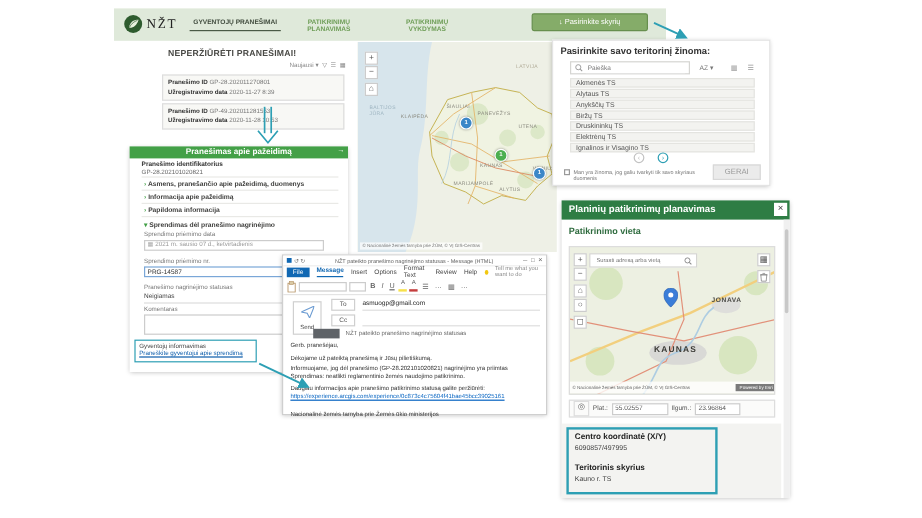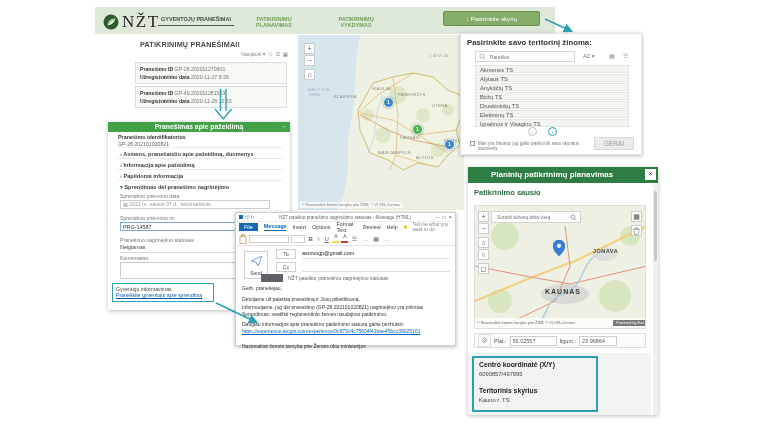--- a/index.html
+++ b/index.html
@@ -28,39 +28,39 @@
 
 <div class="page">
 
   <div class="abs" style="left:95px;top:7px;width:460px;height:27px;background:#dfe9da;">
     <div class="abs" style="left:8px;top:5px;display:flex;align-items:center;gap:3px;">
       <svg width="16" height="16" viewBox="0 0 16 16">
         <circle cx="8" cy="8" r="7.5" fill="#2e5b2e"></circle>
         <path d="M4.5,10.5 C6,5.5 9,4.5 12.5,4.5 C11,9 8.5,11.2 5.2,11.2 Z" fill="#e7f0dd"></path>
         <path d="M5,10.5 C7,7 9,6 11.5,5" stroke="#2e5b2e" stroke-width=".6" fill="none"></path>
       </svg>
-      <span style="font-family:'Liberation Serif',serif;font-size:17px;color:#222;letter-spacing:1.5px;">NŽT</span>
+      <span style="font-family:'Liberation Serif',serif;font-size:11px;color:#222;letter-spacing:1.5px;">NŽT</span>
     </div>
     <div class="abs" style="left:63px;top:9px;width:76px;text-align:center;font-size:5.5px;font-weight:bold;color:#3f4a3c;border-bottom:1px solid #4a5a46;padding-bottom:3px;">
       <span>GYVENTOJŲ PRANEŠIMAI</span>
     </div>
     <div class="abs" style="left:145px;top:9px;width:68px;text-align:center;font-size:5.5px;font-weight:bold;color:#6f9e58;">
       <span>PATIKRINIMŲ PLANAVIMAS</span>
     </div>
     <div class="abs" style="left:228px;top:9px;width:66px;text-align:center;font-size:5.5px;font-weight:bold;color:#6f9e58;">
       <span>PATIKRINIMŲ VYKDYMAS</span>
     </div>
     <div class="abs" style="left:348px;top:4px;width:97px;height:15px;background:#85ac69;border:1px solid #678f4e;border-radius:2px;color:#fff;font-size:6.2px;line-height:13px;text-align:center;">
       <span style="font-size:6px;">↓</span>
       <span>Pasirinkite skyrių</span>
     </div>
   </div>
 
   <div class="abs" style="left:110px;top:38px;width:180px;height:80px;">
-    <div class="abs" style="left:30px;top:2px;font-size:7.2px;font-weight:bold;color:#4a4a46;letter-spacing:.2px;">PATIKRINIMŲ PRANEŠIMAI!</div>
+    <div class="abs" style="left:30px;top:2px;font-size:7.2px;font-weight:bold;color:#4a4a46;letter-spacing:.2px;">NEPERŽIŪRĖTI PRANEŠIMAI!</div>
     <div class="abs" style="right:2px;top:13px;display:flex;align-items:center;gap:3px;font-size:5.2px;color:#888;">
       <span><span>Naujausi</span> <span>▾</span></span>
       <span>▽</span>
       <span>☰</span>
       <span>▦</span>
     </div>
     <div class="abs card" style="left:25px;top:24px;width:152px;height:22px;">
       <div style="font-size:5.2px;line-height:1.5;"><b>Pranešimo ID</b> <span style="color:#777;">GP-28.202011270801</span></div>
       <div style="font-size:5.2px;line-height:1.5;"><b>Užregistravimo data</b> <span style="color:#777;">2020-11-27 8:39</span></div>
     </div>
@@ -244,24 +244,24 @@
       <div>Dėkojame už pateiktą pranešimą ir Jūsų pilietiškumą.</div>
       <div style="margin-bottom:3px;">Informuojame, jog dėl pranešimo (GP-28.202101020821) nagrinėjimo yra priimtas Sprendimas: neatlikti reglamentinio žemės naudojimo patikrinimo.</div>
       <div>Daugiau informacijos apie pranešimo patikrinimo statusą galite peržiūrėti:</div>
       <div style="color:#0563c1;text-decoration:underline;margin-bottom:7px;">https://experience.arcgis.com/experience/0c873c4c75604f41bae45bcc39025161</div>
       <div>Nacionalinė žemės tarnyba prie Žemės ūkio ministerijos</div>
     </div>
   </div>
 
   <div class="abs panel" style="left:468px;top:167px;width:190px;height:248px;z-index:5;">
     <div class="abs" style="left:0;top:0;width:190px;height:16px;background:#2e7d44;color:#fff;">
-      <span style="position:absolute;left:23px;top:3px;font-size:8px;font-weight:bold;">Planinių patikrinimų planavimas</span>
+      <span style="position:absolute;left:6px;top:3px;font-size:8px;font-weight:bold;">Planinių patikrinimų planavimas</span>
       <span class="abs" style="right:2px;top:2px;width:11px;height:11px;background:#fff;color:#444;font-size:8px;text-align:center;line-height:10px;">×</span>
     </div>
-    <div class="abs" style="left:6px;top:21px;font-size:7.5px;font-weight:bold;color:#2e6b3e;">Patikrinimo sausio</div>
+    <div class="abs" style="left:6px;top:21px;font-size:7.5px;font-weight:bold;color:#2e6b3e;">Patikrinimo vieta</div>
 
     <div class="abs" style="left:6px;top:38px;width:172px;height:124px;border:1px solid #ddd;background:#edf0e2;overflow:hidden;">
       <svg width="172" height="124" viewBox="0 0 172 124" style="position:absolute;left:0;top:0;">
         <circle cx="30" cy="30" r="14" fill="#d8e6c0"></circle>
           <circle cx="140" cy="90" r="16" fill="#d8e6c0"></circle>
         <circle cx="25" cy="95" r="12" fill="#d8e6c0"></circle>
           <circle cx="155" cy="30" r="10" fill="#d8e6c0"></circle>
         <ellipse cx="90" cy="88" rx="24" ry="10" fill="#d9d9d6"></ellipse>
         <ellipse cx="130" cy="48" rx="12" ry="7" fill="#dededb"></ellipse>
         <path d="M0,95 L60,70 L100,55 L172,20" stroke="#f2cf7e" stroke-width="2" fill="none"></path>

